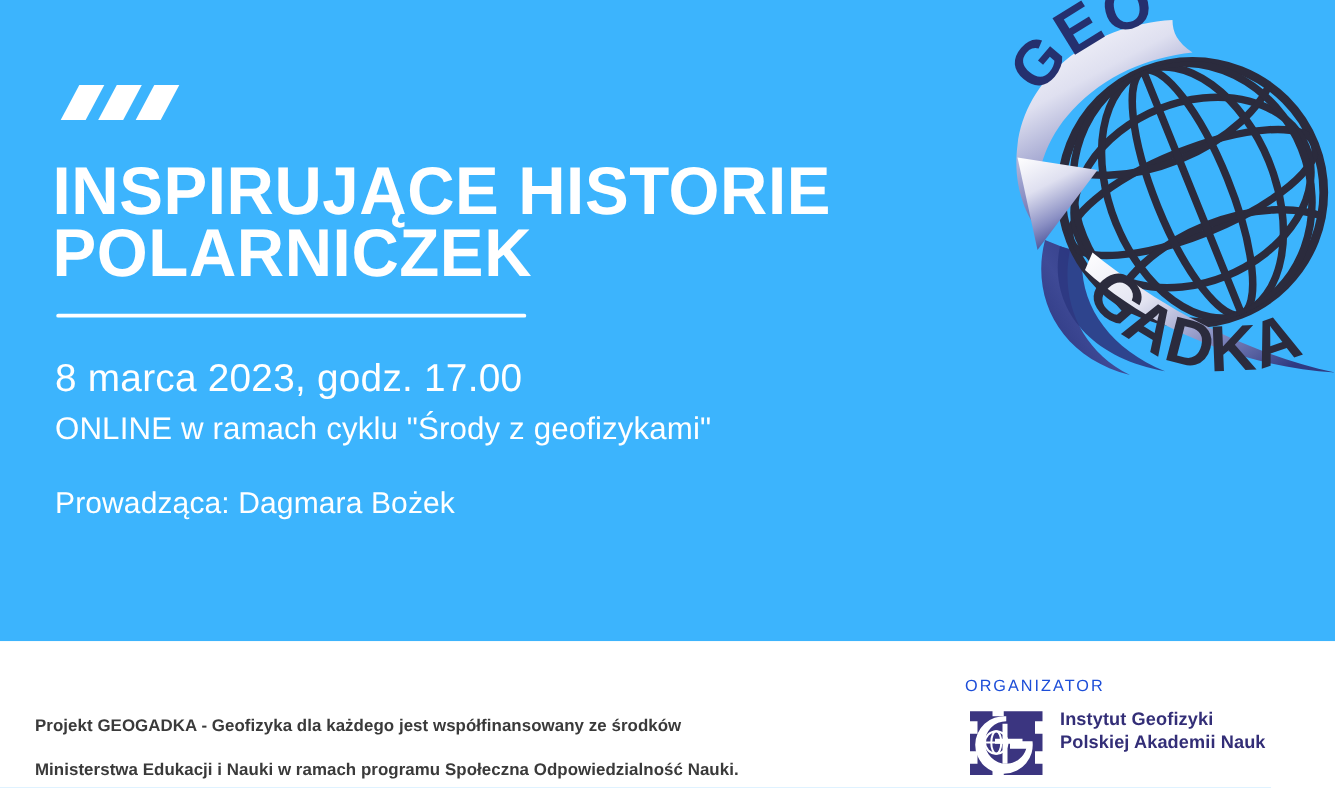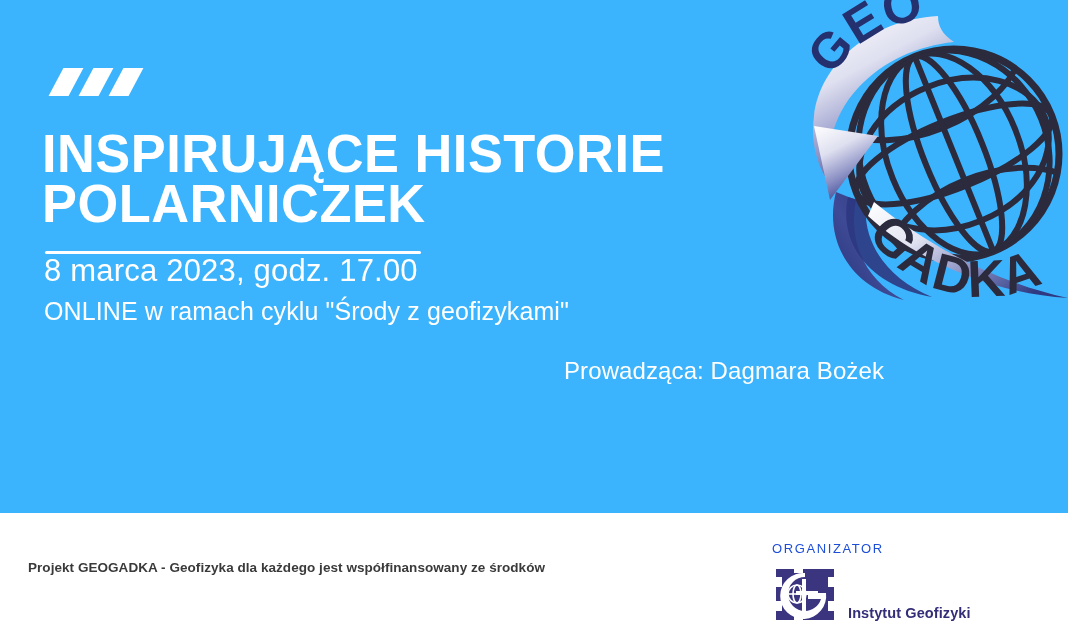--- a/index.html
+++ b/index.html
@@ -78,42 +78,41 @@
     width: 376px;
     height: 3px;
     background: #ffffff;
     border-radius: 2px;
   }
 
   
   .details {
     position: absolute;
     left: 44px;
-    top: 252px;
+    top: 284px;
     width: 840px;
     color: #ffffff;
   }
   .details .date-line {
     font-size: 31px;
     font-weight: 400;
     line-height: 38px;
     letter-spacing: 0.2px;
     white-space: nowrap;
   }
   .details .online-line {
     font-size: 25px;
     font-weight: 400;
     line-height: 34px;
     letter-spacing: 0.1px;
     margin-top: 4px;
     white-space: nowrap;
   }
   .details .host-block {
     margin-top: 26px;
-    text-align: right;
   }
   .details .host-line,
   .details .dept-line {
     font-size: 24px;
     font-weight: 400;
     line-height: 33px;
     letter-spacing: 0.1px;
     white-space: nowrap;
   }
 
@@ -147,38 +146,39 @@
     width: 700px;
     color: #3a3a3a;
     font-size: 13.5px;
     font-weight: 700;
     line-height: 22px;
     letter-spacing: 0.05px;
   }
   .funding .fl {
     display: block;
     white-space: nowrap;
+    margin-top: 13px;
   }
 
   .organizer {
     position: absolute;
     left: 772px;
     top: 28px;
     width: 280px;
   }
   .organizer-label {
     font-size: 13px;
     font-weight: 400;
     letter-spacing: 1.6px;
     color: #1d4ed8;
     text-transform: uppercase;
   }
   .igf-logo {
     display: flex;
-    align-items: flex-end;
+    align-items: flex-start;
     margin-top: 11px;
   }
   .igf-mark {
     flex: 0 0 auto;
     width: 66px;
     height: 55px;
   }
   .igf-mark svg { display:block; width:66px; height:55px; }
   .igf-text {
     margin-left: 10px;
@@ -287,20 +287,21 @@
       <text font-family="Liberation Sans, sans-serif" font-size="52" font-weight="700" fill="#2b2b3d" letter-spacing="2">
         <textPath href="#arcBot" startOffset="4%">GADKA</textPath>
       </text>
     </svg>
   </div>
 
   <div class="footer">
 
     <div class="funding">
       <span class="fl">Projekt GEOGADKA - Geofizyka dla każdego jest współfinansowany ze środków</span>
+      <span class="fl">Ministerstwa Edukacji i Nauki w ramach programu Społeczna Odpowiedzialność Nauki.</span>
     </div>
 
     <div class="organizer">
       <div class="organizer-label">ORGANIZATOR</div>
 
       <div class="igf-logo">
         <span class="igf-mark">
           <svg viewBox="0 0 66 55" xmlns="http://www.w3.org/2000/svg">
             <rect x="4" y="2" width="58" height="51" fill="#3b3580"></rect>
 
@@ -319,19 +320,20 @@
               <ellipse cx="25" cy="27" rx="4" ry="9"></ellipse>
               <line x1="16" y1="27" x2="34" y2="27"></line>
             </g>
 
             <rect x="30" y="12" width="4" height="32" fill="#ffffff"></rect>
             <rect x="24" y="24" width="22" height="4" fill="#ffffff"></rect>
           </svg>
         </span>
         <span class="igf-text">
           <span>Instytut Geofizyki</span>
+          <span>Polskiej Akademii Nauk</span>
         </span>
       </div>
     </div>
 
   </div>
 
 </div>
 
 </body></html>

